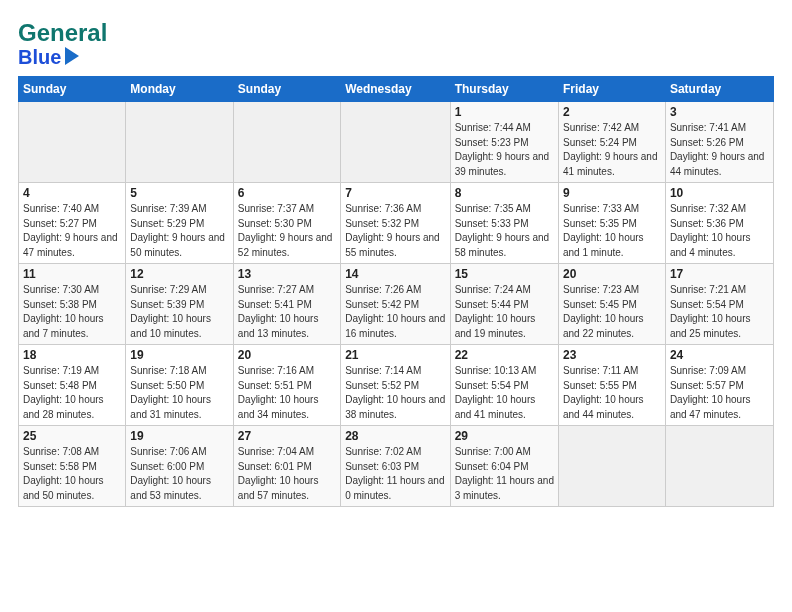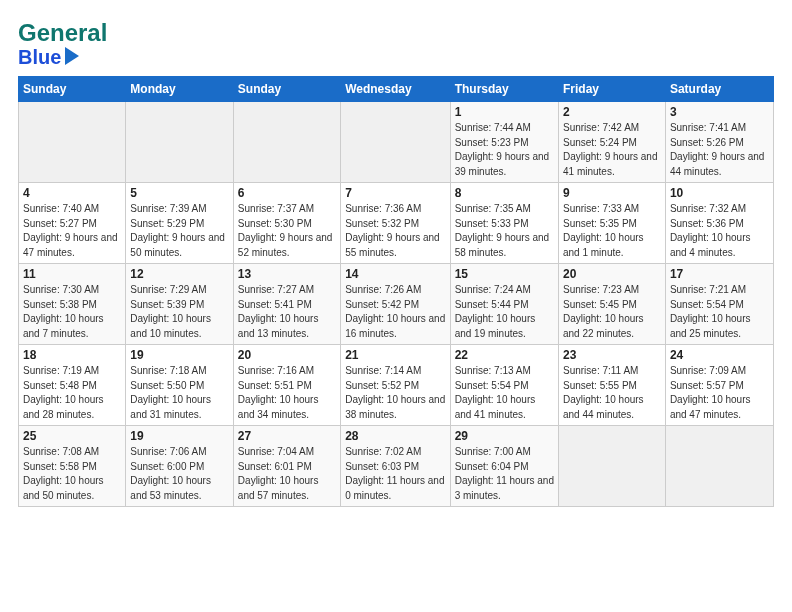--- a/index.html
+++ b/index.html
@@ -271,21 +271,21 @@
           </td>
           <td>
             <span class="day-num">21</span>
             <div class="day-info">Sunrise: 7:14 AM
 Sunset: 5:52 PM
 Daylight: 10 hours
 and 38 minutes.</div>
           </td>
           <td>
             <span class="day-num">22</span>
-            <div class="day-info">Sunrise: 7:13 AM
+            <div class="day-info">Sunrise: 10:13 AM
 Sunset: 5:54 PM
 Daylight: 10 hours
 and 41 minutes.</div>
           </td>
           <td>
             <span class="day-num">23</span>
             <div class="day-info">Sunrise: 7:11 AM
 Sunset: 5:55 PM
 Daylight: 10 hours
 and 44 minutes.</div>

